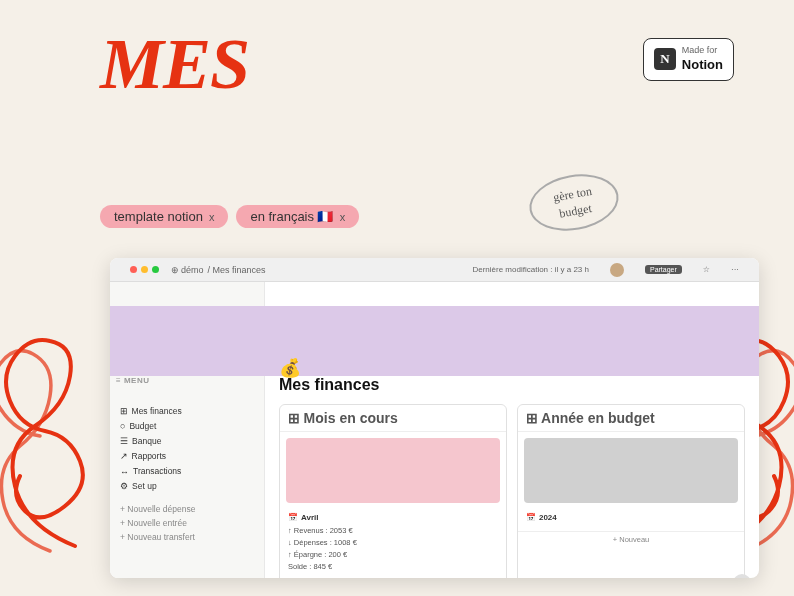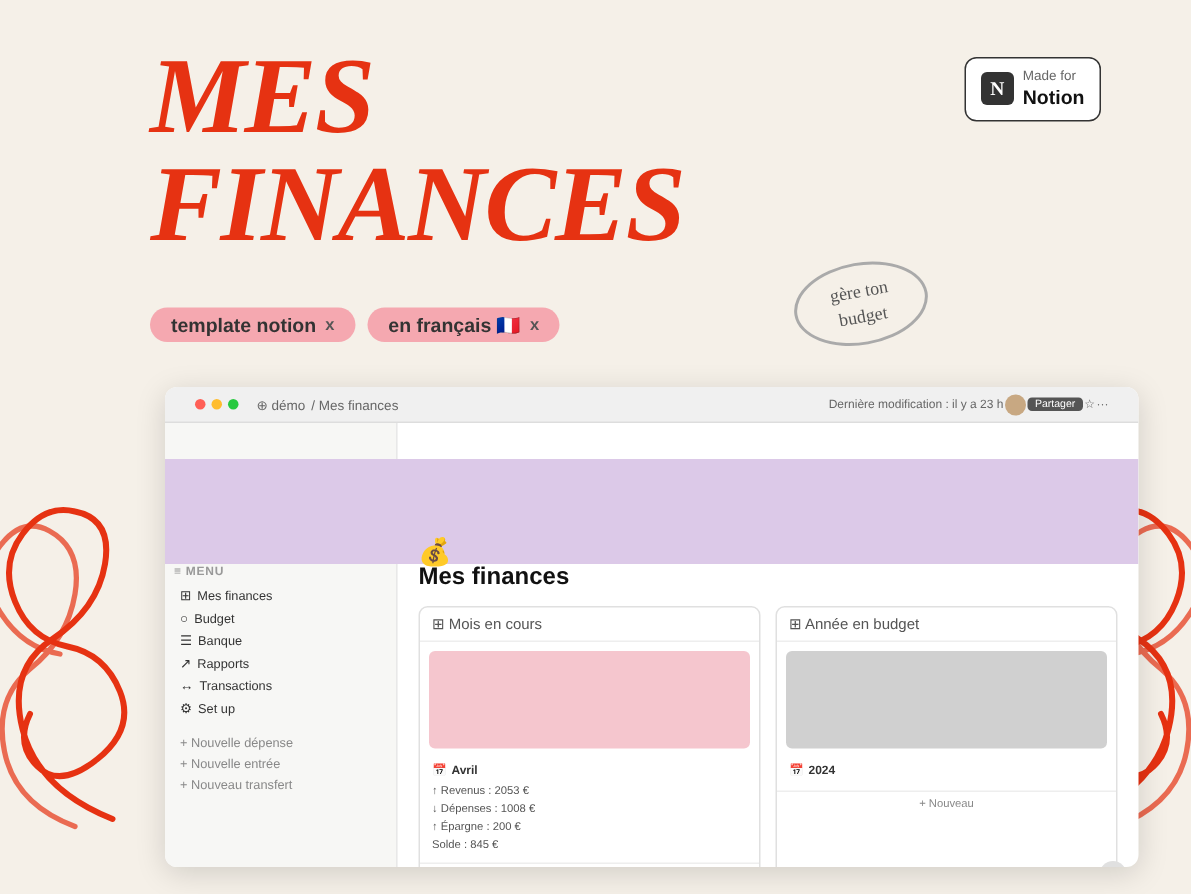--- a/index.html
+++ b/index.html
@@ -53,21 +53,20 @@
     .tag {
       background-color: #f5a8b0;
       border-radius: 20px;
       padding: 4px 14px;
       font-size: 13px;
       color: #333;
       font-family: 'Helvetica Neue', sans-serif;
       display: flex;
       align-items: center;
       gap: 6px;
-      font-weight: bold;
     }
 
     .tag .tag-x {
       color: #555;
       font-size: 11px;
       cursor: pointer;
     }
 
     
     .notion-badge {
@@ -189,21 +188,21 @@
       color: #666;
       font-family: 'Helvetica Neue', sans-serif;
       display: flex;
       align-items: center;
       gap: 4px;
     }
 
     .browser-actions {
       display: flex;
       align-items: center;
-      gap: 1px;
+      gap: 21px;
       font-size: 8px;
       color: #666;
       font-family: 'Helvetica Neue', sans-serif;
       margin-left: auto;
       text-align: right;
     }
 
     .share-btn {
       background: #555;
       color: white;
@@ -240,21 +239,21 @@
       font-size: 9px;
       color: #444;
       padding-top: 94px;
     }
 
     .sidebar-menu-label {
       font-size: 8px;
       font-weight: bold;
       color: #999;
       letter-spacing: 0.5px;
-      margin-bottom: 5px;
+      margin-bottom: 19px;
       display: flex;
       align-items: center;
       gap: 3px;
     }
 
     .sidebar-item {
       padding: 2px 4px;
       border-radius: 3px;
       cursor: pointer;
       display: flex;
@@ -315,23 +314,23 @@
     .card {
       flex: 1;
       border: 1px solid #e0e0e0;
       border-radius: 6px;
       overflow: hidden;
       font-family: 'Helvetica Neue', sans-serif;
     }
 
     .card-header {
       padding: 5px 8px;
-      font-size: 10px;
+      font-size: 14px;
       color: #555;
-      font-weight: 400;
+      font-weight: 700;
       border-bottom: 1px solid #eee;
       display: flex;
       align-items: center;
       gap: 3px;
     }
 
     .card-img {
       height: 65px;
       margin: 6px;
       border-radius: 4px;
@@ -414,21 +413,20 @@
   <path d="M55 215 Q15 200 8 165 Q1 130 25 110 Q50 90 55 60 Q60 30 38 18 Q20 8 5 28 Q-10 48 5 72 Q20 96 45 100" stroke="#e63212" stroke-width="3.5" fill="none" stroke-linecap="round" opacity="0.7"></path>
 </svg>
 
 <svg class="swirl-svg swirl-right-svg" viewBox="0 0 115 230" fill="none" xmlns="http://www.w3.org/2000/svg">
   <path d="M35 210 Q85 190 95 150 Q105 110 75 90 Q45 70 40 40 Q35 10 60 5 Q80 0 95 20 Q110 40 100 65 Q90 90 65 95 Q40 100 30 125 Q20 150 45 170 Q70 190 85 175 Q100 160 90 140" stroke="#e63212" stroke-width="4" fill="none" stroke-linecap="round"></path>
   <path d="M60 215 Q100 200 107 165 Q114 130 90 110 Q65 90 60 60 Q55 30 77 18 Q95 8 110 28 Q125 48 110 72 Q95 96 70 100" stroke="#e63212" stroke-width="3.5" fill="none" stroke-linecap="round" opacity="0.7"></path>
 </svg>
 
 <div class="title-block">
   <div class="title-mes">MES</div>
-  <div class="title-finances">FINANCES</div>
 </div>
 
 <div class="tags-row">
   <div class="tag">
     <span>template notion</span>
     <span class="tag-x">x</span>
   </div>
   <div class="tag">
     <span>en français 🇫🇷</span>
     <span class="tag-x">x</span>

